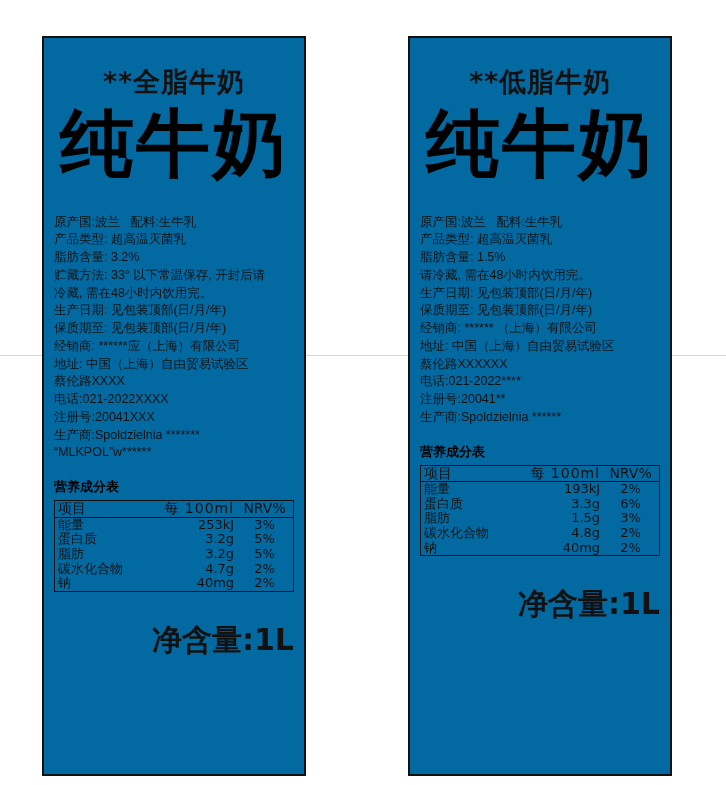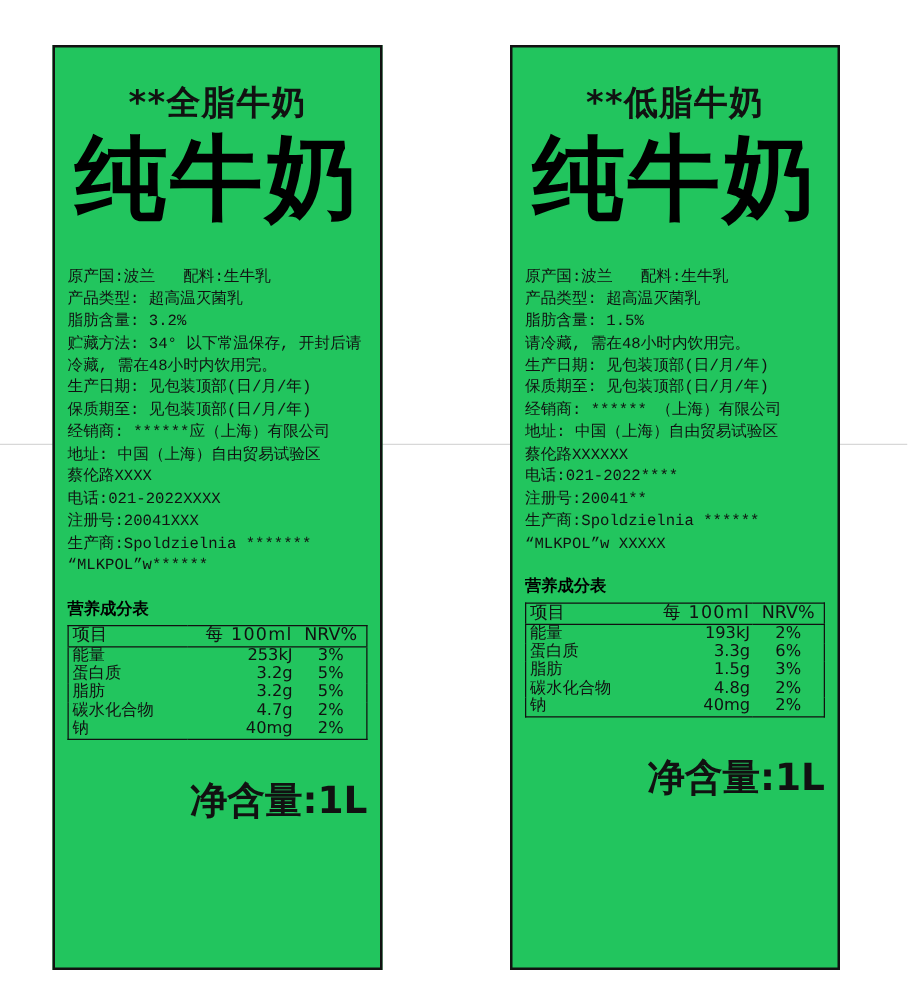--- a/index.html
+++ b/index.html
@@ -25,21 +25,21 @@
     height: 1px;
     background: #d8d8d8;
     top: 355px;
   }
   .label {
     position: absolute;
     top: 36px;
     width: 264px;
     height: 740px;
     border: 2px solid #111;
-    background: #22c55e;
+    background: #0369a1;
     box-sizing: border-box;
     padding: 6px 10px;
   }
   .label.left { left: 42px; }
   .label.right { left: 408px; }
 
   .brand {
     text-align: center;
     font-size: 27px;
     font-weight: bold;
@@ -56,21 +56,21 @@
     line-height: 1.05;
     margin-top: 6px;
     color: #000;
     font-family: Liberation Serif, serif;
   }
   .infoblock {
     margin-top: 30px;
     font-size: 12.5px;
     line-height: 1.42;
     color: #111;
-    font-family: Liberation Mono, monospace;
+    font-family: Liberation Sans, sans-serif;
   }
   .infoblock .line {
     white-space: pre-wrap;
   }
   .nutrition-title {
     text-align: left;
     font-size: 13px;
     font-weight: bold;
     margin-top: 16px;
     margin-bottom: 4px;
@@ -113,21 +113,21 @@
 
   <div class="hrule"></div>
 
   <div class="label left">
     <div class="brand">**全脂牛奶</div>
     <div class="bigname">纯牛奶</div>
     <div class="infoblock">
       <div class="line">原产国:波兰   配料:生牛乳</div>
       <div class="line">产品类型: 超高温灭菌乳</div>
       <div class="line">脂肪含量: 3.2%</div>
-      <div class="line">贮藏方法: 34° 以下常温保存, 开封后请</div>
+      <div class="line">贮藏方法: 33° 以下常温保存, 开封后请</div>
       <div class="line">冷藏, 需在48小时内饮用完。</div>
       <div class="line">生产日期: 见包装顶部(日/月/年)</div>
       <div class="line">保质期至: 见包装顶部(日/月/年)</div>
       <div class="line">经销商: ******应（上海）有限公司</div>
       <div class="line">地址: 中国（上海）自由贸易试验区</div>
       <div class="line">蔡伦路XXXX</div>
       <div class="line">电话:021-2022XXXX</div>
       <div class="line">注册号:20041XXX</div>
       <div class="line">生产商:Spoldzielnia *******</div>
       <div class="line">“MLKPOL”w******</div>
@@ -181,21 +181,20 @@
       <div class="line">脂肪含量: 1.5%</div>
       <div class="line">请冷藏, 需在48小时内饮用完。</div>
       <div class="line">生产日期: 见包装顶部(日/月/年)</div>
       <div class="line">保质期至: 见包装顶部(日/月/年)</div>
       <div class="line">经销商: ****** （上海）有限公司</div>
       <div class="line">地址: 中国（上海）自由贸易试验区</div>
       <div class="line">蔡伦路XXXXXX</div>
       <div class="line">电话:021-2022****</div>
       <div class="line">注册号:20041**</div>
       <div class="line">生产商:Spoldzielnia ******</div>
-      <div class="line">“MLKPOL”w XXXXX</div>
     </div>
     <div class="nutrition-title">营养成分表</div>
     <table class="nutrition">
       <thead>
         <tr>
           <th class="c-item">项目</th>
           <th class="c-amt">每 100ml</th>
           <th class="c-nrv">NRV%</th>
         </tr>
       </thead>

